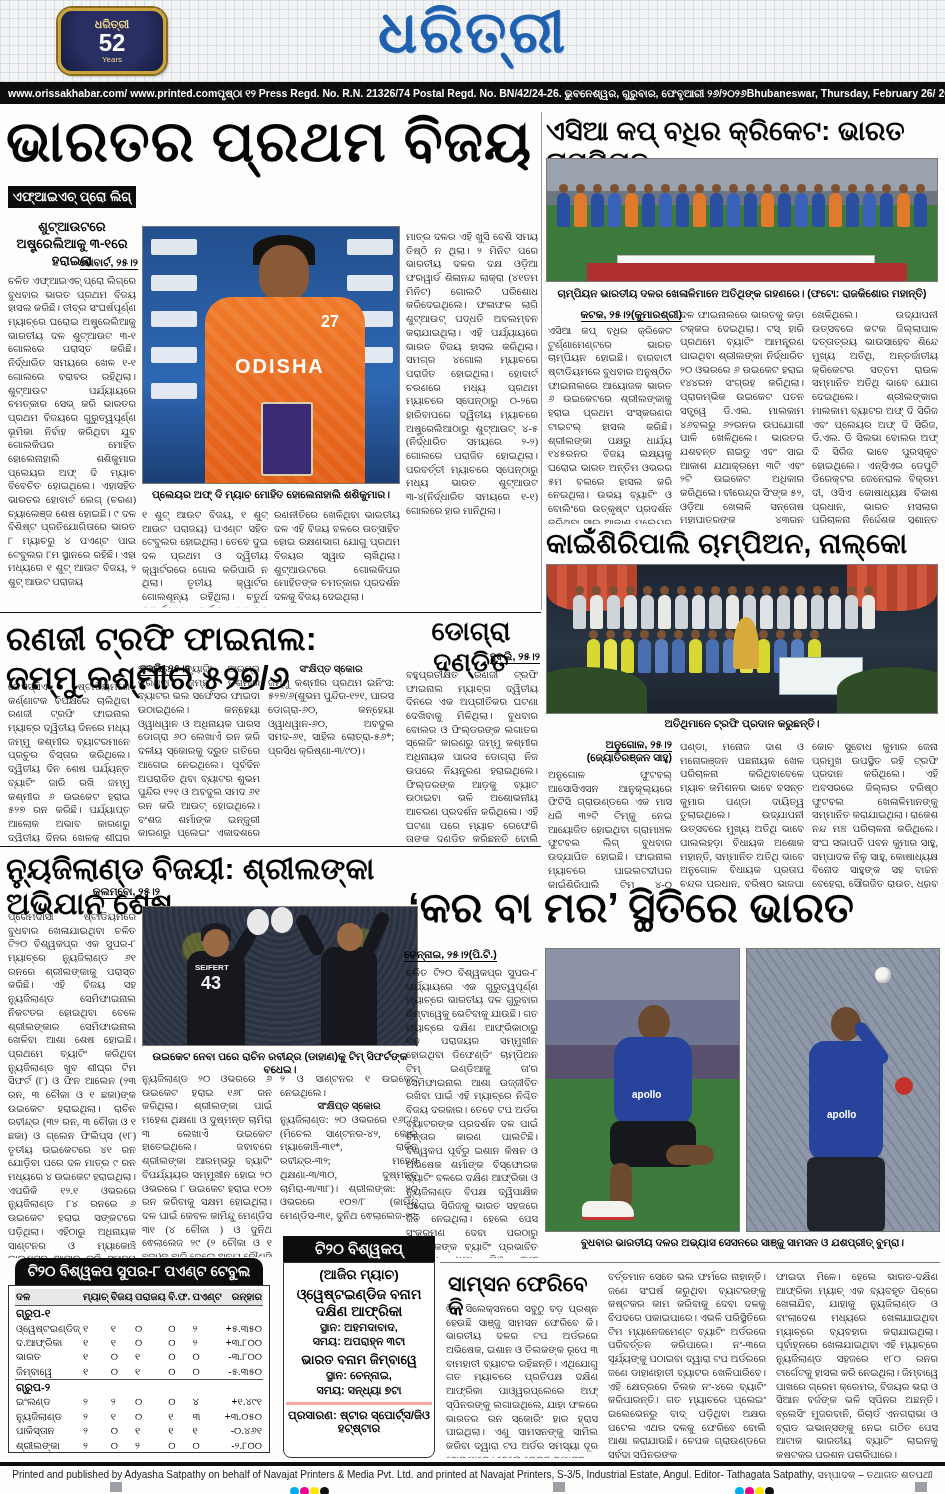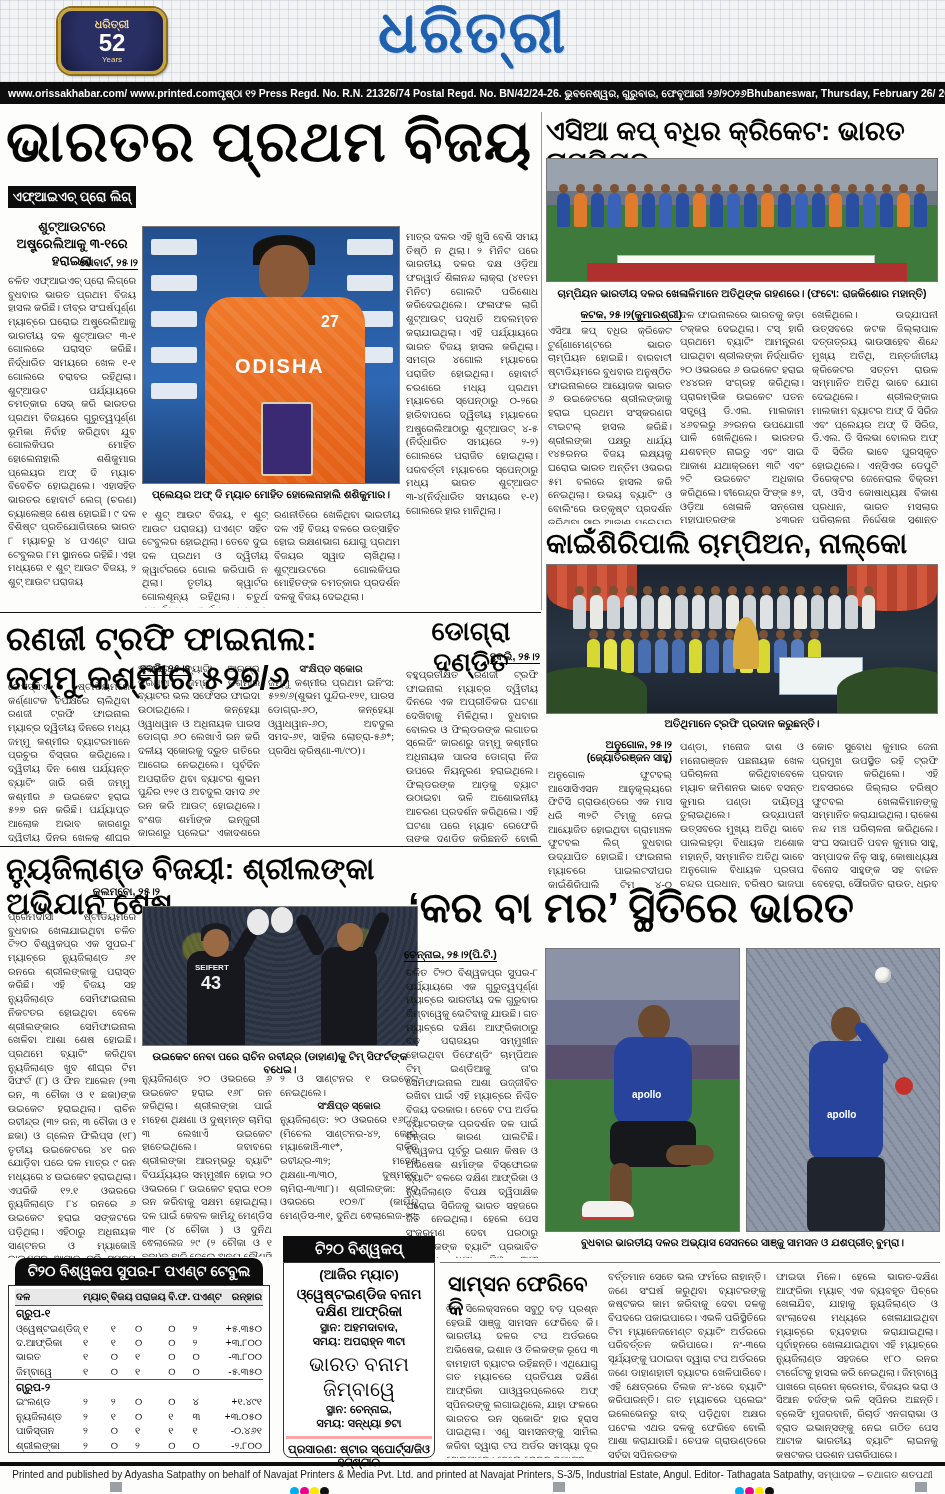--- a/index.html
+++ b/index.html
@@ -115,21 +115,21 @@
   table.pts .nrr { text-align:right; }
   .grp-row td { font-weight:800; font-size:11px; padding-top:3px; }
   .g2-sep td { border-top:1px solid #555; }
 
   
   .mb { position:absolute; left:283px; top:1236px; width:152px; height:226px; }
   .mb-head { background:#0d0d0d; color:#fff; font-weight:800; text-align:center; font-size:15px; padding:4px 0; }
   .mb-body { border:1.5px solid #333; border-radius:0 0 8px 8px; background:#fff; text-align:center; padding:4px 2px; height:196px; }
   .mb-body .todays { font-weight:800; font-size:13.5px; }
   .mb-body .fix { font-weight:800; font-size:14px; line-height:1.2; margin-top:3px; }
-  .mb-body .fix2 { font-weight:400; font-size:20px; line-height:1.25; margin-top:4px; }
+  .mb-body .fix2 { font-weight:700; font-size:13px; line-height:1.25; margin-top:4px; }
   .mb-body .meta { font-weight:bold; font-size:11px; line-height:1.3; }
   .mb-body .bc { font-weight:bold; font-size:11.5px; border-top:3px solid #fca5a5; margin-top:5px; padding-top:4px; }
 
   
   .footrule { position:absolute; left:0; top:1462px; width:945px; height:4px; background:#0d0d0d; }
   .footer-text { position:absolute; left:0; top:1469px; width:945px; text-align:center; font-size:10px; color:#222; }
   .marks { position:absolute; top:1482px; height:10px; }
   .dot { display:inline-block; width:9px; height:9px; border-radius:50%; margin-right:1px; }
   .sq { position:absolute; top:1482px; width:12px; height:10px; background:#9aa0a6; }
 </style>

